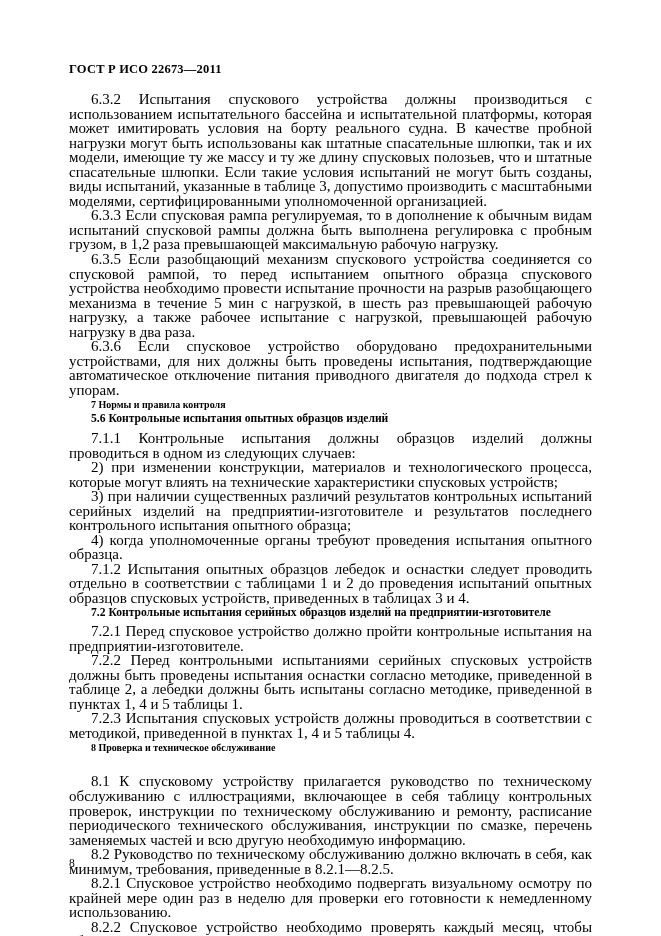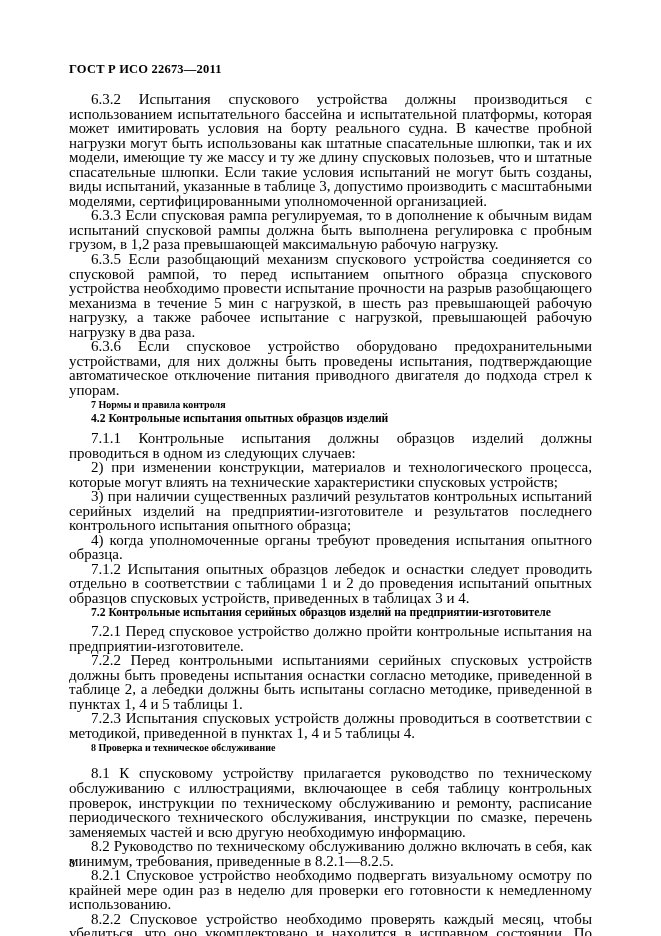--- a/index.html
+++ b/index.html
@@ -51,21 +51,21 @@
     line-height: 15px;
   }
   h3.sub {
     margin: 0;
     font-size: 11.6px;
     font-weight: bold;
     text-indent: 22px;
     line-height: 14.5px;
   }
   .gap-sec-before { margin-top: 17px; }
-  .gap-sec-after  { margin-top: 11px; }
+  .gap-sec-after  { margin-top: 19px; }
   .gap-sub-before { margin-top: 11px; }
   .gap-sub-after  { margin-top: 4px; }
   .pagenum {
     position: absolute;
     left: 69px;
     top: 857px;
     font-size: 11.6px;
   }
 </style>
 </head>
@@ -74,21 +74,21 @@
 <div class="page">
 
   <div class="header">ГОСТ Р ИСО 22673—2011</div>
 
   <div class="content" id="body">
       <p class="ind">6.3.2  Испытания спускового устройства должны производиться с использованием испытательного бассейна и испытательной платформы, которая может имитировать условия на борту реального судна. В качестве пробной нагрузки могут быть использованы как штатные спасательные шлюпки, так и их модели, имеющие ту же массу и ту же длину спусковых полозьев, что и штатные спасательные шлюпки. Если такие условия испытаний не могут быть созданы, виды испытаний, указанные в таблице 3, допустимо производить с масштабными моделями, сертифицированными уполномоченной организацией.</p>
       <p class="ind">6.3.3  Если спусковая рампа регулируемая, то в дополнение к обычным видам испытаний спусковой рампы должна быть выполнена регулировка с пробным грузом, в 1,2 раза превышающей максимальную рабочую нагрузку.</p>
       <p class="ind">6.3.5  Если разобщающий механизм спускового устройства соединяется со спусковой рампой, то перед испытанием опытного образца спускового устройства необходимо провести испытание прочности на разрыв разобщающего механизма в течение 5 мин с нагрузкой, в шесть раз превышающей рабочую нагрузку, а также рабочее испытание с нагрузкой, превышающей рабочую нагрузку в два раза.</p>
       <p class="ind">6.3.6  Если спусковое устройство оборудовано предохранительными устройствами, для них должны быть проведены испытания, подтверждающие автоматическое отключение питания приводного двигателя до подхода стрел к упорам.</p>
       <h2 class="sec gap-sec-before">7  Нормы и правила контроля</h2>
-      <h3 class="sub gap-sub-before gap-sec-after">4.2  Контрольные испытания опытных образцов изделий</h3>
+      <h3 class="sub gap-sub-before gap-sec-after">5.6  Контрольные испытания опытных образцов изделий</h3>
       <p class="ind gap-sub-after">7.1.1  Контрольные испытания должны образцов изделий должны проводиться в одном из следующих случаев:</p>
       <p class="ind">2)  при изменении конструкции, материалов и технологического процесса, которые могут влиять на технические характеристики спусковых устройств;</p>
       <p class="ind">3)  при наличии существенных различий результатов контрольных испытаний серийных изделий на предприятии-изготовителе и результатов последнего контрольного испытания опытного образца;</p>
       <p class="ind">4)  когда уполномоченные органы требуют проведения испытания опытного образца.</p>
       <p class="ind">7.1.2  Испытания опытных образцов лебедок и оснастки следует проводить отдельно в соответствии с таблицами 1 и 2 до проведения испытаний опытных образцов спусковых устройств, приведенных в таблицах 3 и 4.</p>
       <h3 class="sub gap-sub-before">7.2  Контрольные испытания серийных образцов изделий на предприятии-изготовителе</h3>
       <p class="ind gap-sub-after">7.2.1  Перед спусковое устройство должно пройти контрольные испытания на предприятии-изготовителе.</p>
       <p class="ind">7.2.2  Перед контрольными испытаниями серийных спусковых устройств должны быть проведены испытания оснастки согласно методике, приведенной в таблице 2, а лебедки должны быть испытаны согласно методике, приведенной в пунктах 1, 4 и 5 таблицы 1.</p>
       <p class="ind">7.2.3  Испытания спусковых устройств должны проводиться в соответствии с методикой, приведенной в пунктах 1, 4 и 5 таблицы 4.</p>
       <h2 class="sec gap-sec-before">8  Проверка и техническое обслуживание</h2>

